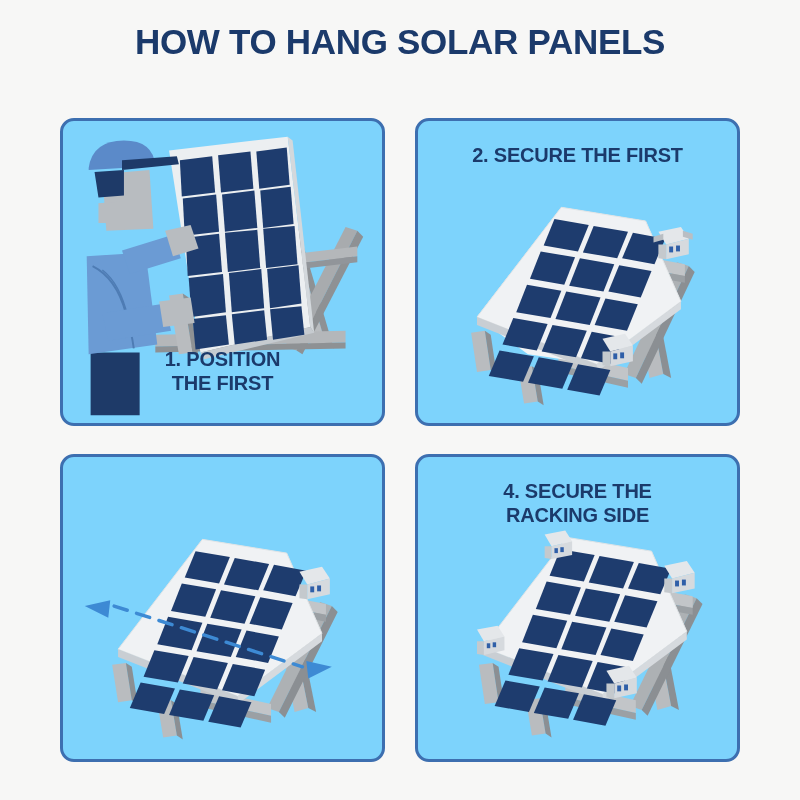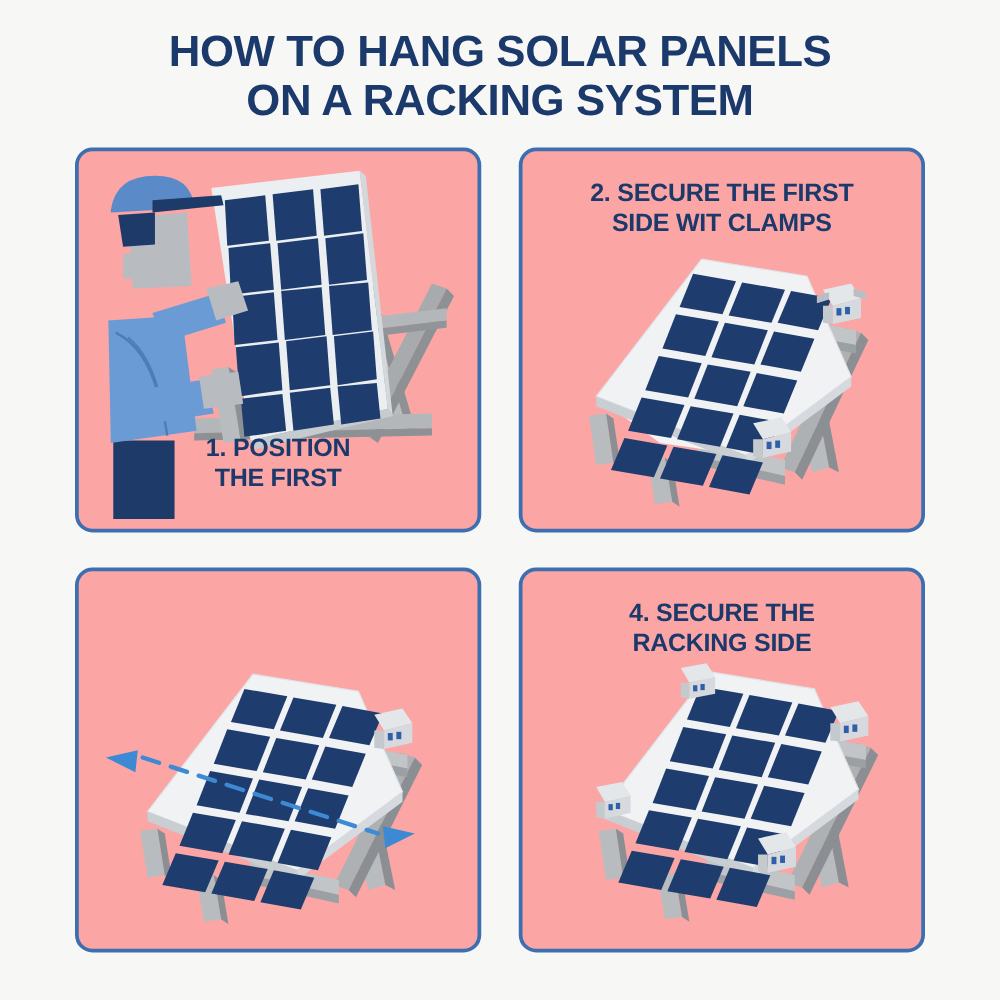--- a/index.html
+++ b/index.html
@@ -30,21 +30,21 @@
     display: grid;
     grid-template-columns: 325px 325px;
     grid-template-rows: 308px 308px;
     gap: 28px 30px;
   }
 
   .card {
     position: relative;
     border: 3px solid #3d6fb0;
     border-radius: 14px;
-    background: #fca5a5;
+    background: #7dd3fc;
     overflow: hidden;
   }
   .card-label {
     position: absolute;
     left: 0; width: 100%;
     text-align: center;
     color: #1b3a6b;
     font-size: 20px;
     font-weight: bold;
     line-height: 1.2;
@@ -62,21 +62,20 @@
   }
   .art svg { display: block; width: 100%; height: 100%; }
 </style>
 </head>
 <body>
 
 <div id="root">
 
   <div class="page-title">
     <span class="tl">HOW TO HANG SOLAR PANELS</span>
-    <span class="tl">ON A RACKING SYSTEM</span>
   </div>
 
   <div class="grid">
 
     <div class="card">
       <div class="art">
         <svg viewBox="0 0 325 308" xmlns="http://www.w3.org/2000/svg">
 
           <g>
             <polygon points="218,110 232,106 268,228 254,232" fill="#b9bcbf"></polygon>
@@ -140,21 +139,20 @@
       </div>
       <div class="card-label label-bottom">
         <span class="tl">1. POSITION</span>
         <span class="tl">THE FIRST</span>
       </div>
     </div>
 
     <div class="card">
       <div class="card-label label-top">
         <span class="tl">2. SECURE THE FIRST</span>
-        <span class="tl">SIDE WIT CLAMPS</span>
       </div>
       <div class="art">
         <svg viewBox="0 0 325 308" xmlns="http://www.w3.org/2000/svg">
           <g>
             <polygon points="214,146 228,142 250,258 236,262" fill="#b9bcbf"></polygon>
             <polygon points="228,142 236,147 258,262 250,258" fill="#8b8f93"></polygon>
             <polygon points="264,144 276,148 222,262 210,258" fill="#adb1b4"></polygon>
             <polygon points="276,148 282,154 228,268 222,262" fill="#8b8f93"></polygon>
             <polygon points="208,134 272,146 272,158 208,146" fill="#c2c5c8"></polygon>
             <polygon points="208,146 272,158 272,165 208,153" fill="#9ba0a4"></polygon>

